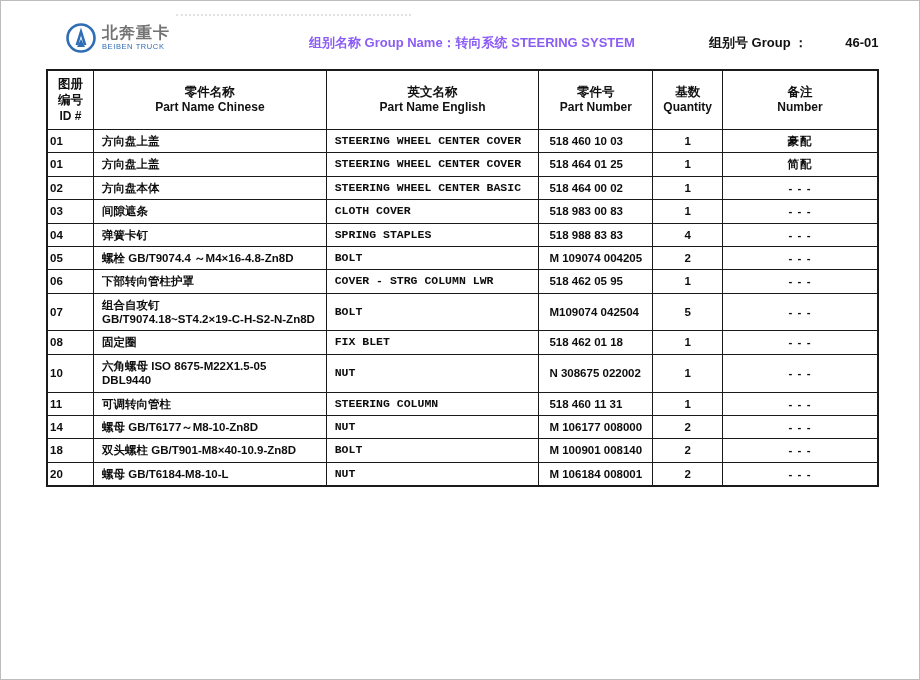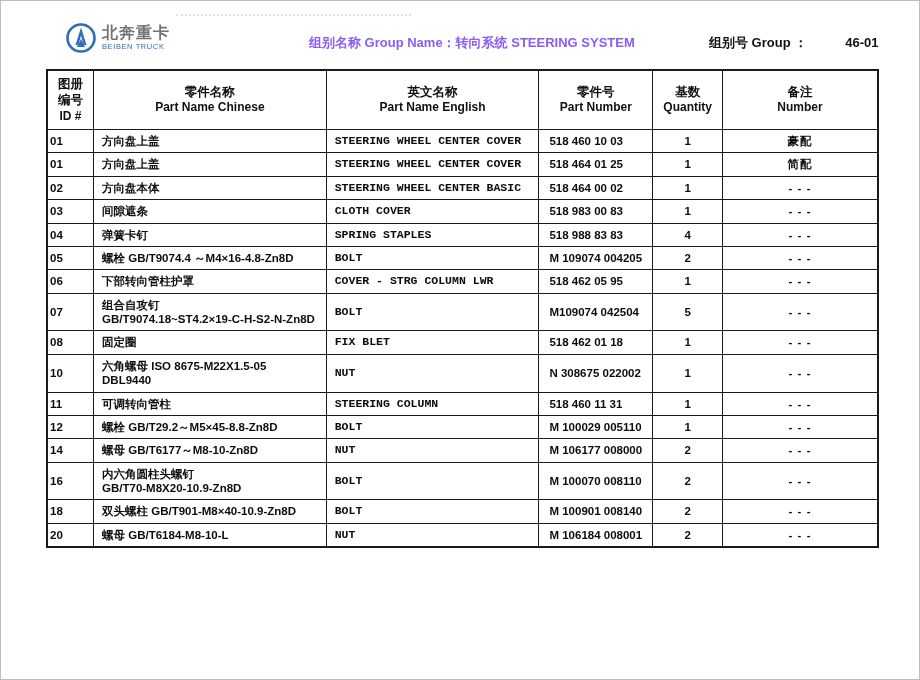--- a/index.html
+++ b/index.html
@@ -210,45 +210,28 @@
         </tr>
         <tr>
           <td class="td-id">11</td>
           <td class="td-cn">可调转向管柱</td>
           <td class="td-en">STEERING COLUMN</td>
           <td class="td-pn">518 460 11 31</td>
           <td class="td-qty">1</td>
           <td class="td-note">- - -</td>
         </tr>
         <tr>
-          <td class="td-id">12</td>
-          <td class="td-cn">螺栓 GB/T29.2～M5×45-8.8-Zn8D</td>
-          <td class="td-en">BOLT</td>
-          <td class="td-pn">M 100029 005110</td>
-          <td class="td-qty">1</td>
-          <td class="td-note">- - -</td>
-        </tr>
-        <tr>
           <td class="td-id">14</td>
           <td class="td-cn">螺母 GB/T6177～M8-10-Zn8D</td>
           <td class="td-en">NUT</td>
           <td class="td-pn">M 106177 008000</td>
           <td class="td-qty">2</td>
           <td class="td-note">- - -</td>
         </tr>
         <tr>
-          <td class="td-id">16</td>
-          <td class="td-cn">内六角圆柱头螺钉
-GB/T70-M8X20-10.9-Zn8D</td>
-          <td class="td-en">BOLT</td>
-          <td class="td-pn">M 100070 008110</td>
-          <td class="td-qty">2</td>
-          <td class="td-note">- - -</td>
-        </tr>
-        <tr>
           <td class="td-id">18</td>
           <td class="td-cn">双头螺柱 GB/T901-M8×40-10.9-Zn8D</td>
           <td class="td-en">BOLT</td>
           <td class="td-pn">M 100901 008140</td>
           <td class="td-qty">2</td>
           <td class="td-note">- - -</td>
         </tr>
         <tr>
           <td class="td-id">20</td>
           <td class="td-cn">螺母 GB/T6184-M8-10-L</td>

